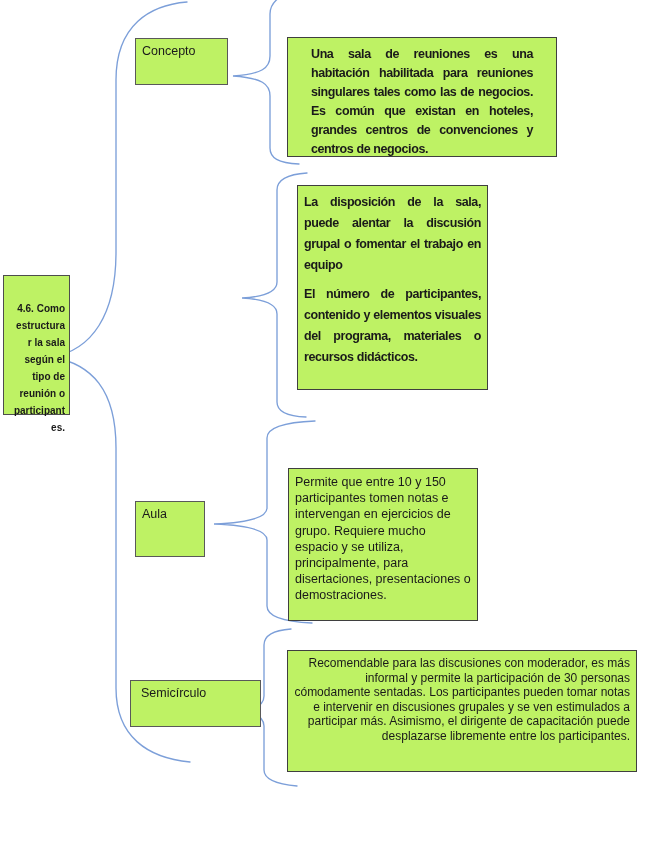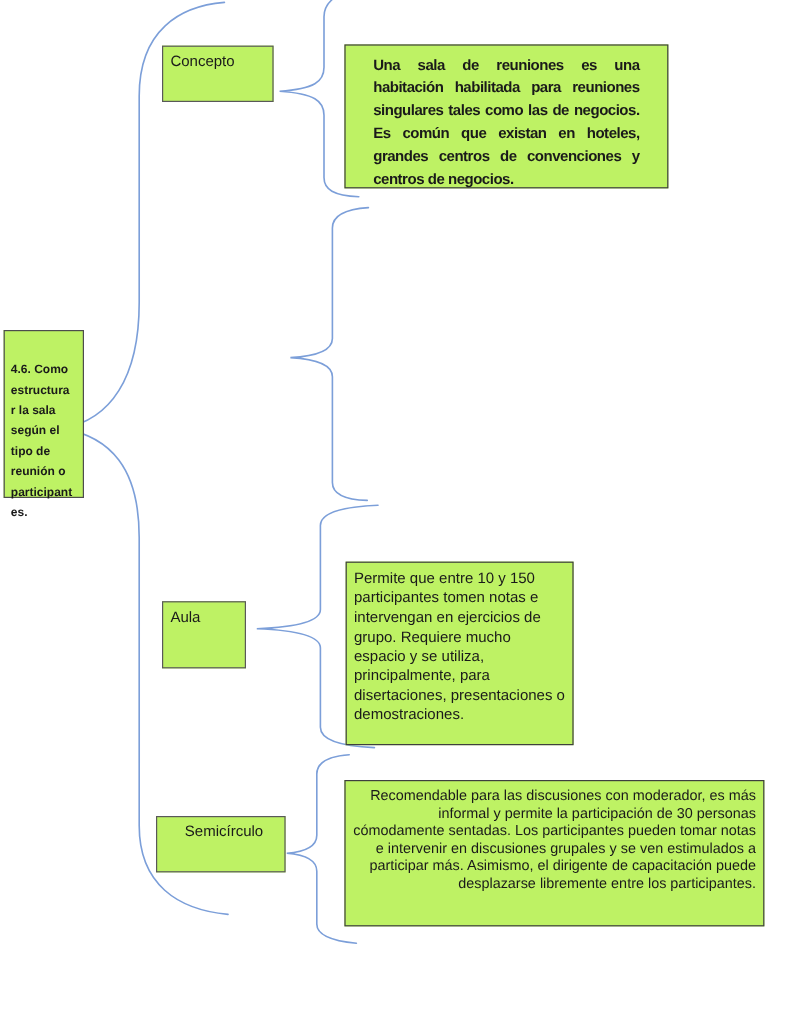--- a/index.html
+++ b/index.html
@@ -21,37 +21,38 @@
     color:#1a1a1a;
   }
   .node{border:1.4px solid #595959;}
   .desc{border:1.3px solid #3f3f3f;}
   .root-box{
     left:3px;top:275px;width:67px;height:140px;
     border:1.8px solid #4d4d4d;
     font-size:10px;font-weight:600;line-height:17px;
     padding:7px 4px 0 5px;
     white-space:pre-line;
+    text-align:right;
   }
   .concepto-box{
     left:135px;top:38px;width:93px;height:47px;
     font-size:12.5px;padding:5px 6px;
   }
   .como-box{
     left:117px;top:258px;width:118px;height:105px;
     font-size:12.3px;line-height:15.8px;
     padding:7px 6px;text-align:justify;
   }
   .aula-box{
     left:135px;top:501px;width:70px;height:56px;
     font-size:12.5px;padding:5px 6px;
   }
   .semi-box{
-    left:130px;top:680px;width:108px;height:47px;
-    font-size:12.5px;padding:5px 23px;
+    left:130px;top:680px;width:131px;height:47px;
+    font-size:12.5px;padding:5px 10px;
   }
   .desc1{
     left:287px;top:37px;width:270px;height:120px;
     font-size:12.5px;font-weight:bold;letter-spacing:-0.4px;
     line-height:19px;padding:7px 23px;text-align:justify;
   }
   .desc2{
     left:297px;top:185px;width:191px;height:205px;
     font-size:12.5px;font-weight:bold;letter-spacing:-0.4px;
     line-height:21px;padding:6px 6px;text-align:justify;
@@ -100,20 +101,24 @@
   </div>
 
   <div class="box node semi-box">
     <span>Semicírculo</span>
   </div>
 
   <div class="box desc desc1">
     <div class="para">Una sala de reuniones es una habitación habilitada para reuniones singulares tales como las de negocios. Es común que existan en hoteles, grandes centros de convenciones y centros de negocios.</div>
   </div>
 
+  <div class="box desc desc2">
+    <div class="para">La disposición de la sala, puede alentar la discusión grupal o fomentar el trabajo en equipo</div>
+    <div class="para">El número de participantes, contenido y elementos visuales del programa, materiales o recursos didácticos.</div>
+  </div>
 
   <div class="box desc desc3">
     <div class="para">Permite que entre 10 y 150 participantes tomen notas e intervengan en ejercicios de grupo. Requiere mucho espacio y se utiliza, principalmente, para disertaciones, presentaciones o demostraciones.</div>
   </div>
 
   <div class="box desc desc4">
     <div class="para">Recomendable para las discusiones con moderador, es más informal y permite la participación de 30 personas cómodamente sentadas. Los participantes pueden tomar notas e intervenir en discusiones grupales y se ven estimulados a participar más. Asimismo, el dirigente de capacitación puede desplazarse libremente entre los participantes.</div>
   </div>
 
 </div>

